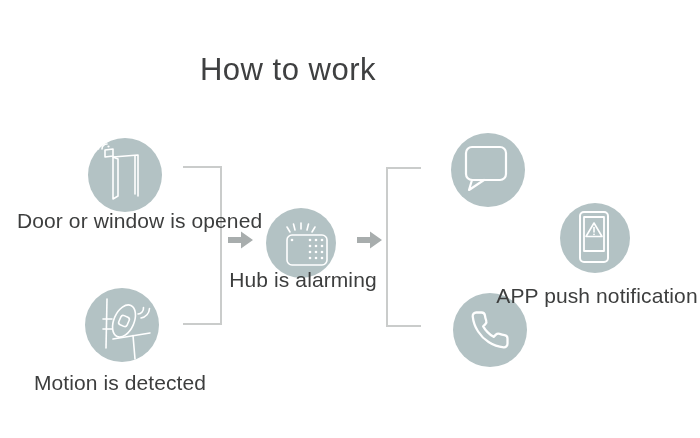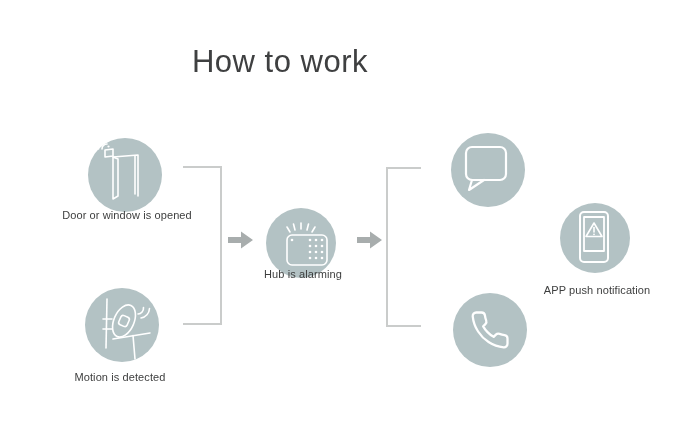--- a/index.html
+++ b/index.html
@@ -5,38 +5,38 @@
   :root{
     --background:#ffffff; --circle-fill:#b3c2c4; --icon-stroke:#ffffff;
     --connector:#cacccb; --arrow:#a8adad; --title-text:#3f4041; --label-text:#3d3e3e;
   }
   html,body{margin:0;padding:0;background:#eee;}
   #canvas{
     position:relative;width:700px;height:438px;background:var(--background);
     font-family:"Liberation Sans", sans-serif;overflow:hidden;
   }
   #page-title{
-    position:absolute;left:0;top:44px;width:560px;margin:0;
+    position:absolute;left:0;top:44px;width:560px;margin:8px;
     text-align:center;font-size:31px;font-weight:400;letter-spacing:0.5px;
     color:var(--title-text);
   }
   #connectors{position:absolute;left:0;top:0;}
   #connectors .bracket{stroke:var(--connector);stroke-width:2;fill:none;}
   #connectors .arrow{fill:var(--arrow);stroke:none;}
   .circle{
     position:absolute;border-radius:50%;background:var(--circle-fill);
   }
   .circle svg{display:block;}
   .icon path,.icon rect,.icon ellipse,.icon circle,.icon line{
     stroke:var(--icon-stroke);fill:none;stroke-linecap:round;stroke-linejoin:round;
   }
   .icon .fill{fill:var(--icon-stroke);stroke:none;}
   .label{
     position:absolute;width:220px;text-align:center;
-    font-size:11px;color:var(--label-text);letter-spacing:0.1px;white-space:nowrap;
+    font-size:21px;color:var(--label-text);letter-spacing:0.1px;white-space:nowrap;
   }
 </style>
 </head>
 <body>
 
 <div id="canvas">
 
   <h1 id="page-title">How to work</h1>
 
   <svg id="connectors" width="700" height="438">

